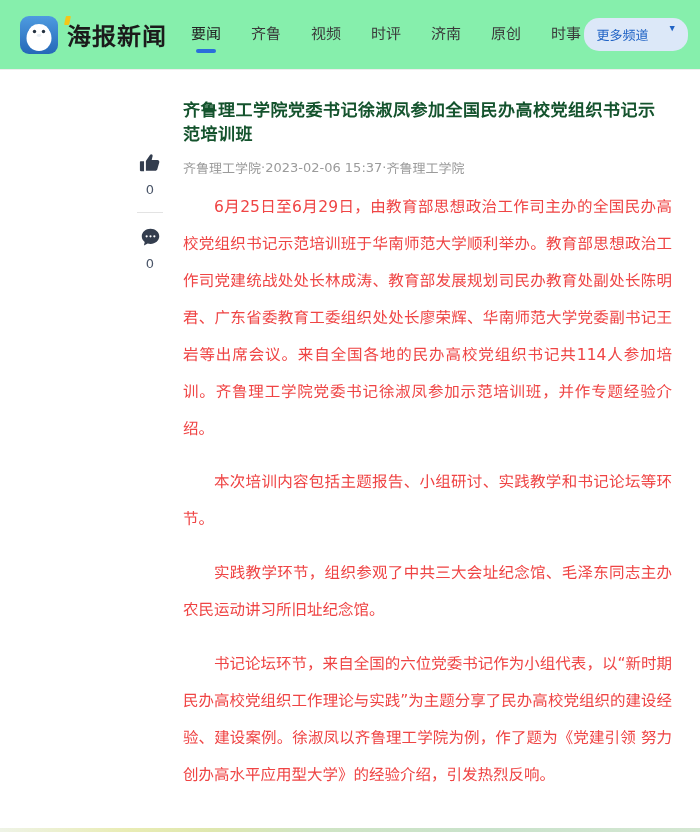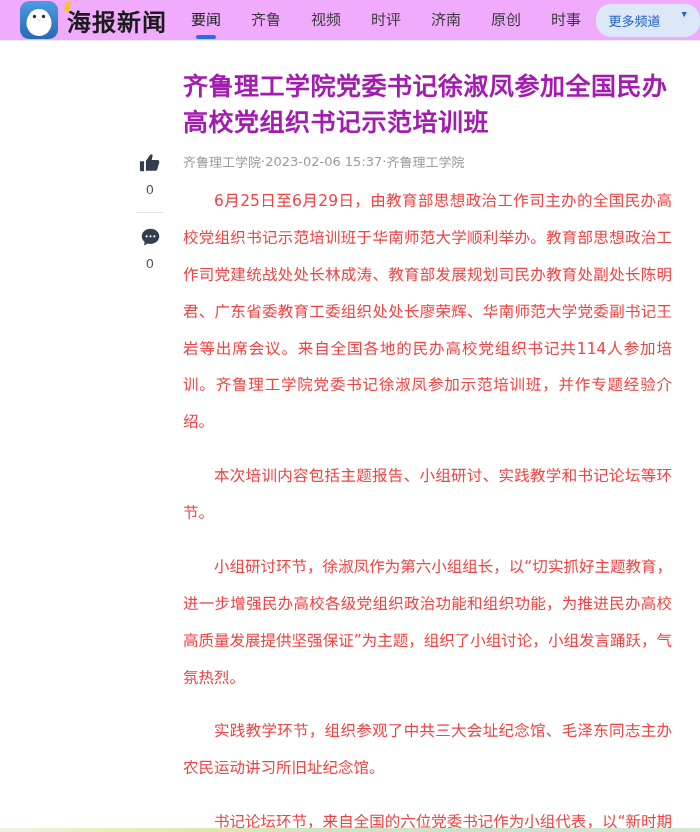--- a/index.html
+++ b/index.html
@@ -6,26 +6,26 @@
   html, body {
     width: 700px; height: 832px;
     background: #ffffff;
     font-family: "DejaVu Sans", "Liberation Sans", sans-serif;
     overflow: hidden;
     position: relative;
   }
 
   
   .header {
-    height: 41px;
+    height: 70px;
     display: flex;
     align-items: center;
-    background: #f0abfc;
+    background: #86efac;
     border-bottom: 1px solid #ededed;
-    padding: 0 0 0 20px;
+    padding: 0 12px 0 20px;
   }
   .logo-wrap { display: flex; align-items: center; cursor: pointer; }
   .logo-badge { width: 38px; height: 38px; display: block; }
   .logo-text {
     position: relative;
     margin-left: 9px;
     font-size: 24px;
     font-weight: 700;
     color: #1b1b1b;
     letter-spacing: 1px;
@@ -79,24 +79,24 @@
     font-family: Liberation Mono, monospace;
   }
   .more-btn .caret { font-size: 9px; line-height: 1; }
 
   
   .content {
     position: relative;
     padding: 28px 28px 0 183px;
   }
   .article-title {
-    font-size: 25px;
+    font-size: 17px;
     line-height: 1.42;
     font-weight: 700;
-    color: #a21caf;
+    color: #14532d;
     letter-spacing: 0.5px;
   }
   .meta {
     margin-top: 12px;
     font-size: 13px;
     color: #9b9b9b;
     display: flex;
     align-items: center;
   }
   .article-body { margin-top: 12px; }
@@ -184,21 +184,20 @@
     <span>齐鲁理工学院</span>
     <span>·</span>
     <span>2023-02-06 15:37</span>
     <span>·</span>
     <span>齐鲁理工学院</span>
   </div>
 
   <article class="article-body">
     <p>6月25日至6月29日，由教育部思想政治工作司主办的全国民办高校党组织书记示范培训班于华南师范大学顺利举办。教育部思想政治工作司党建统战处处长林成涛、教育部发展规划司民办教育处副处长陈明君、广东省委教育工委组织处处长廖荣辉、华南师范大学党委副书记王岩等出席会议。来自全国各地的民办高校党组织书记共114人参加培训。齐鲁理工学院党委书记徐淑凤参加示范培训班，并作专题经验介绍。</p>
     <p>本次培训内容包括主题报告、小组研讨、实践教学和书记论坛等环节。</p>
-    <p>小组研讨环节，徐淑凤作为第六小组组长，以“切实抓好主题教育，进一步增强民办高校各级党组织政治功能和组织功能，为推进民办高校高质量发展提供坚强保证”为主题，组织了小组讨论，小组发言踊跃，气氛热烈。</p>
     <p>实践教学环节，组织参观了中共三大会址纪念馆、毛泽东同志主办农民运动讲习所旧址纪念馆。</p>
     <p>书记论坛环节，来自全国的六位党委书记作为小组代表，以“新时期民办高校党组织工作理论与实践”为主题分享了民办高校党组织的建设经验、建设案例。徐淑凤以齐鲁理工学院为例，作了题为《党建引领 努力创办高水平应用型大学》的经验介绍，引发热烈反响。</p>
 
   </article>
 </main>
 
 <aside class="action-bar">
   <span class="action-icon">
     <svg width="22" height="22" viewBox="0 0 24 24" fill="#333d4e">
       <path d="M2 10h3.5v11H2c-.55 0-1-.45-1-1V11c0-.55.45-1 1-1zm5.5 11V10.4c0-.4.12-.79.34-1.12L12 3.2c.3-.45.8-.7 1.33-.7 1.03 0 1.8.96 1.56 1.96l-1.06 4.34h6.33c1.35 0 2.32 1.3 1.94 2.6l-2.14 7.3c-.3 1-1.22 1.7-2.27 1.7H7.5z"></path>

